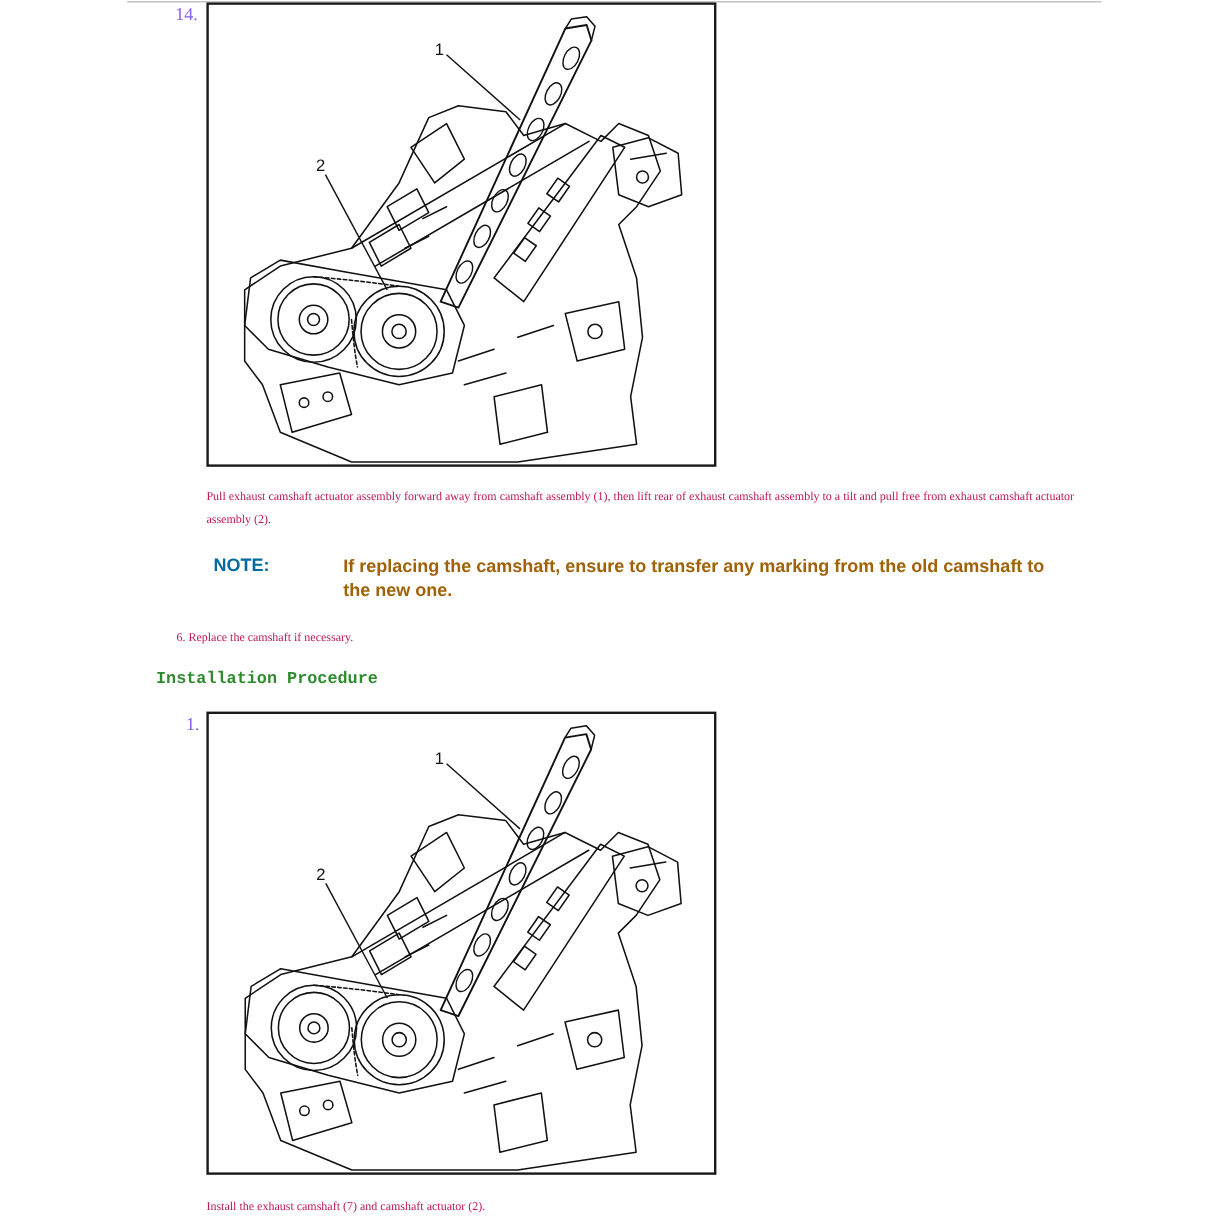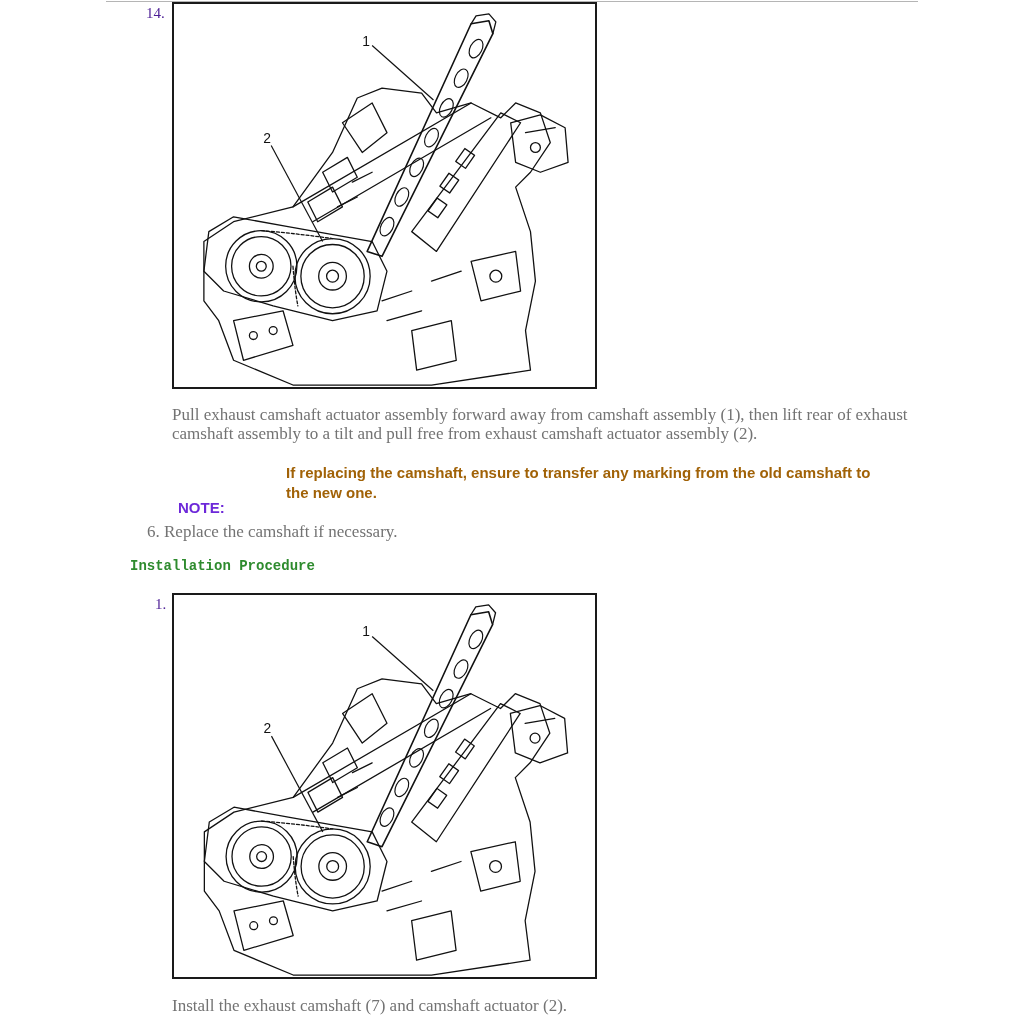--- a/index.html
+++ b/index.html
@@ -20,50 +20,49 @@
       left: 106px;
       top: 1px;
       width: 812px;
       height: 1px;
       background: #b5b5b5;
     }
     .step-number {
       position: absolute;
       font-size: 15px;
       line-height: 18px;
-      color: #4c1d95;
+      color: #8b5cf6;
     }
     .figure-box {
       position: absolute;
       left: 172px;
       width: 425px;
       border: 2px solid #1a1a1a;
       background: #fff;
       box-sizing: border-box;
     }
     .figure-box svg {
       width: 100%;
       height: 100%;
       display: block;
     }
     .body-text {
       position: absolute;
-      font-size: 17px;
+      font-size: 10px;
       line-height: 19px;
-      color: #737373;
+      color: #be185d;
     }
     .note-label {
       position: absolute;
       left: 178px;
       top: 463px;
       font-family: "Liberation Sans", sans-serif;
       font-weight: bold;
       font-size: 15px;
-      color: #6d28d9;
-      margin-top: 36px;
+      color: #0369a1;
     }
     .note-text {
       position: absolute;
       left: 286px;
       top: 463px;
       width: 600px;
       font-family: "Liberation Sans", sans-serif;
       font-weight: bold;
       font-size: 15px;
       line-height: 20px;

